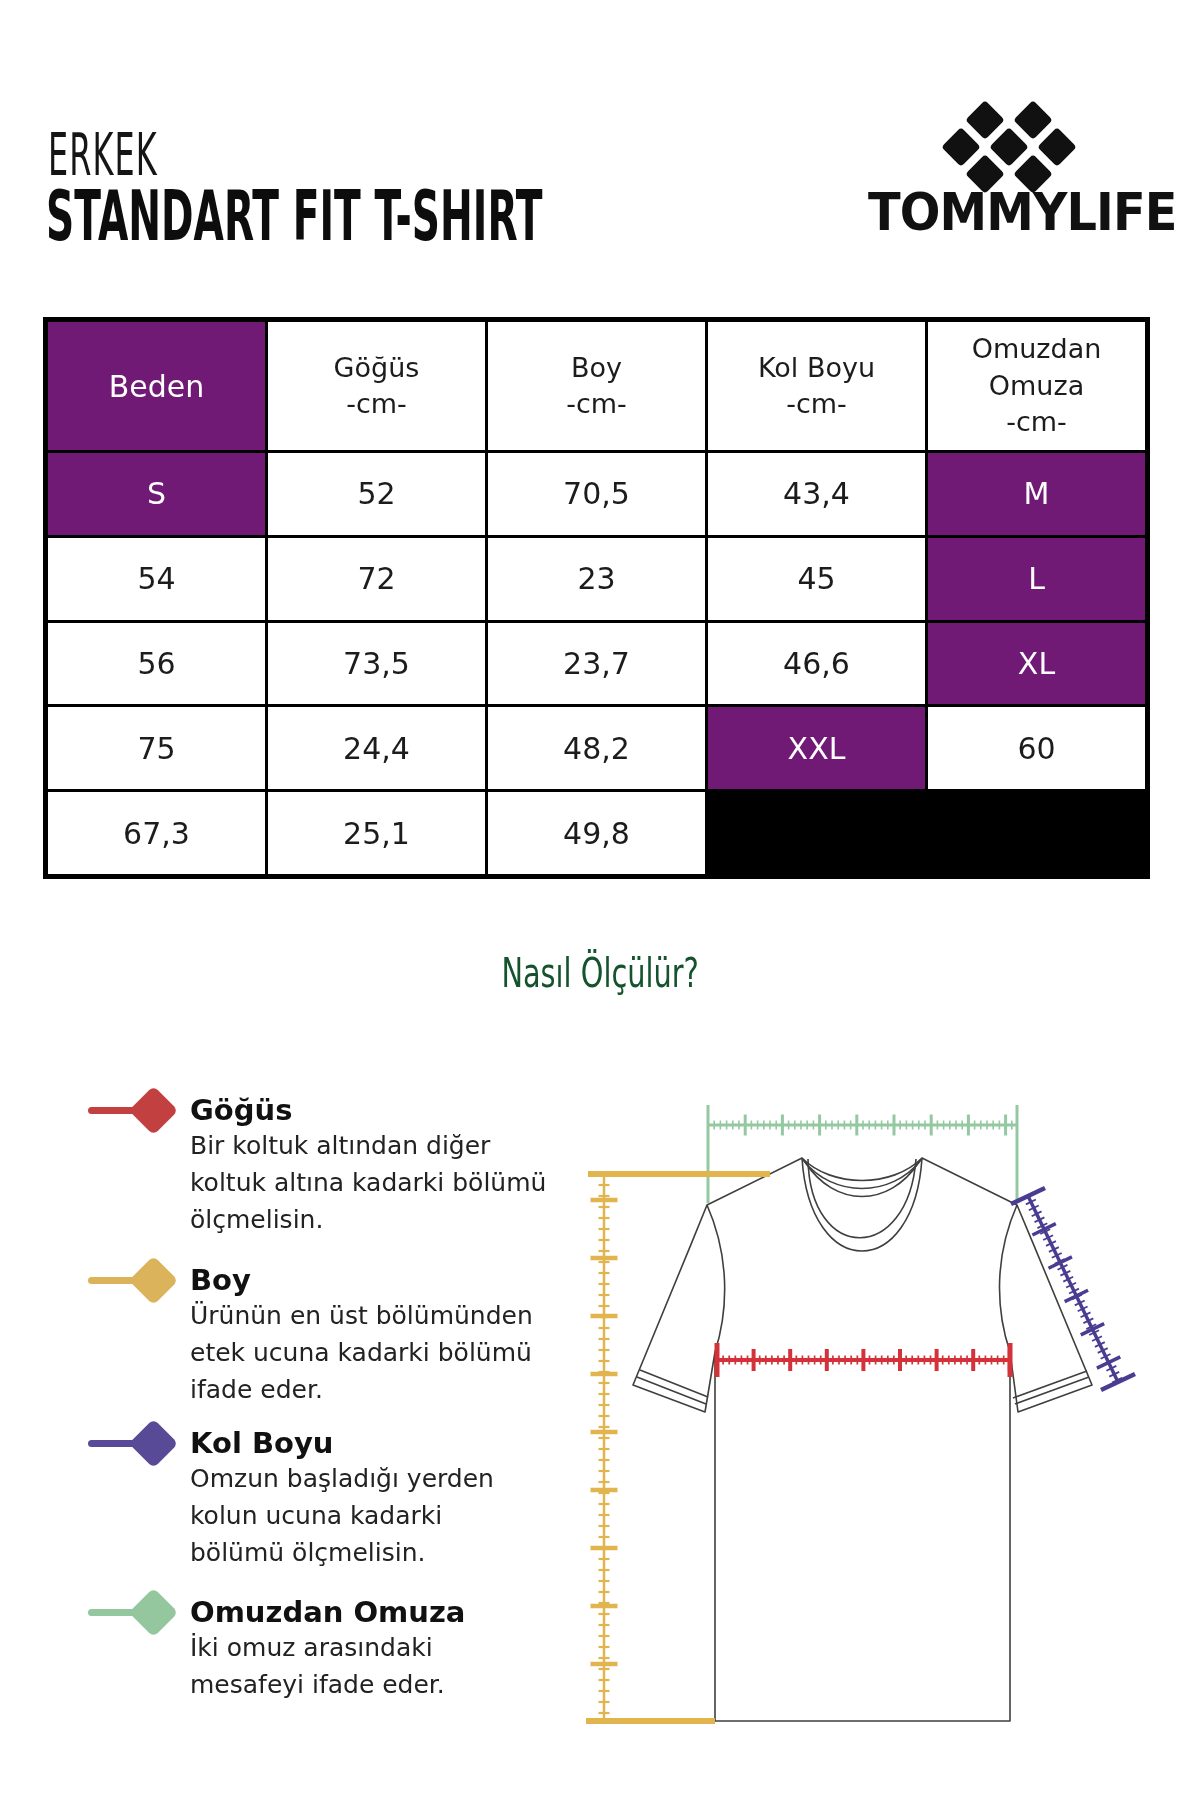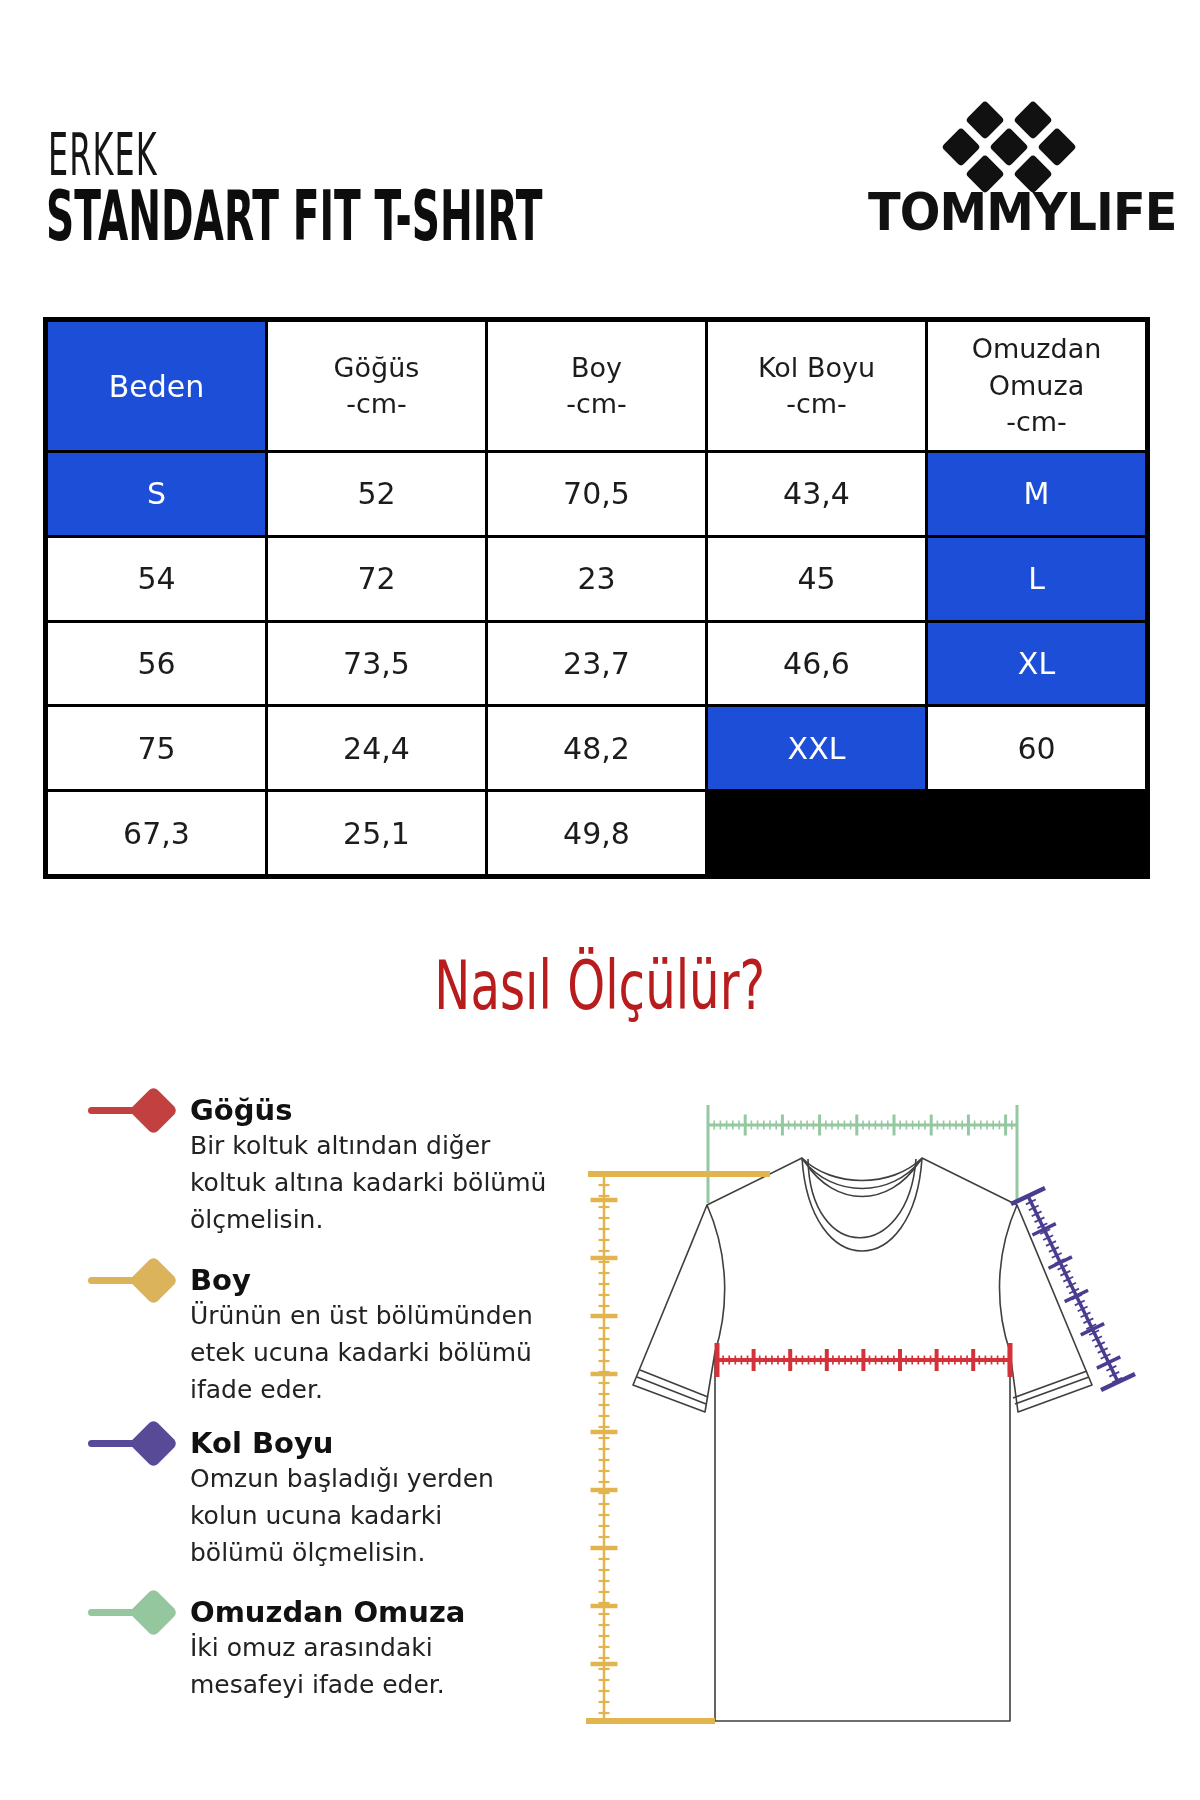--- a/index.html
+++ b/index.html
@@ -17,28 +17,28 @@
             color:#111;transform:scaleX(0.92);transform-origin:left top;
             letter-spacing:-1px;white-space:nowrap;line-height:1;}
   .brand-logo{position:absolute;left:930px;top:95px;}
 
   
   .size-table{position:absolute;left:43px;top:317px;width:1107px;height:562px;
       background:#000;padding:5px;box-sizing:border-box;display:grid;
       grid-template-columns:repeat(5,1fr);grid-template-rows:128px repeat(5,1fr);gap:3px;}
   .cell{background:#fff;display:flex;flex-direction:column;align-items:center;
         justify-content:center;text-align:center;font-size:30px;color:#1c1c1c;}
-  .cell.dark{background:#1d4ed8;color:#fff;}
+  .cell.dark{background:#701a75;color:#fff;}
   .col-head{font-size:27px;line-height:1.35;white-space:pre-line;}
   .col-unit{font-size:27px;line-height:1.35;}
   .corner{font-size:30px;}
 
   
   .how-heading{position:absolute;left:0;top:953px;width:1200px;text-align:center;
-      font-size:67px;font-weight:400;color:#b91c1c;line-height:1;}
+      font-size:40px;font-weight:400;color:#14532d;line-height:1;}
   .how-heading span{display:inline-block;transform:scaleX(0.72);white-space:nowrap;}
 
   .legend-item{position:absolute;left:88px;width:460px;display:flex;align-items:flex-start;}
   .legend-icon{position:relative;width:102px;height:40px;flex:0 0 102px;}
   .legend-line{position:absolute;left:0;top:14px;width:66px;height:7px;border-radius:4px;
       background:currentColor;}
   .legend-diamond{position:absolute;left:48px;top:0;width:35px;height:35px;border-radius:6px;
       background:currentColor;transform:rotate(45deg);}
   .legend-text{flex:1;}
   .legend-title{font-size:29px;font-weight:700;color:#111;line-height:34px;}

